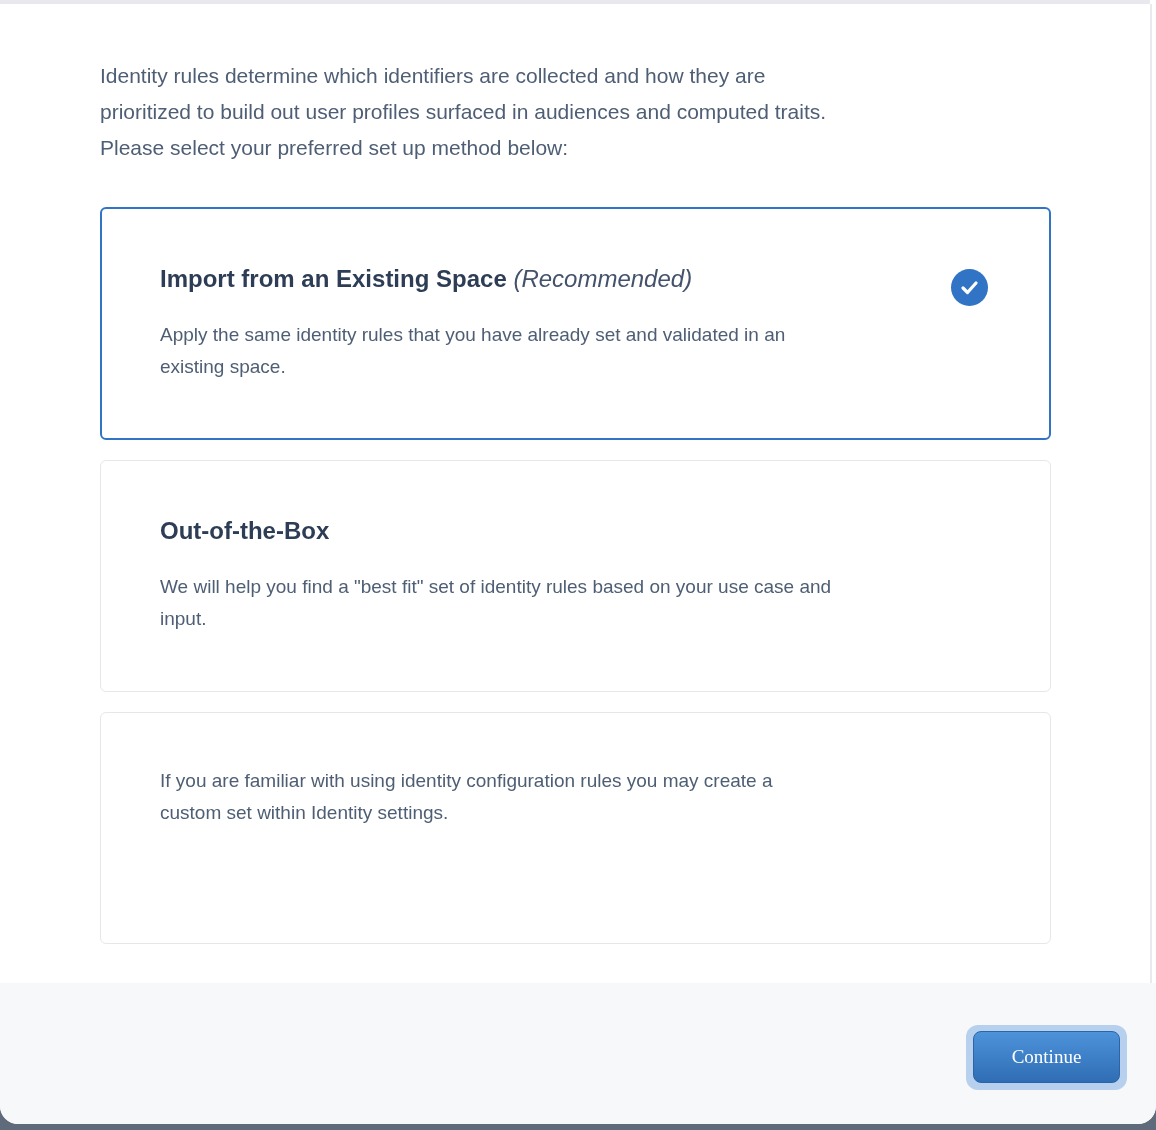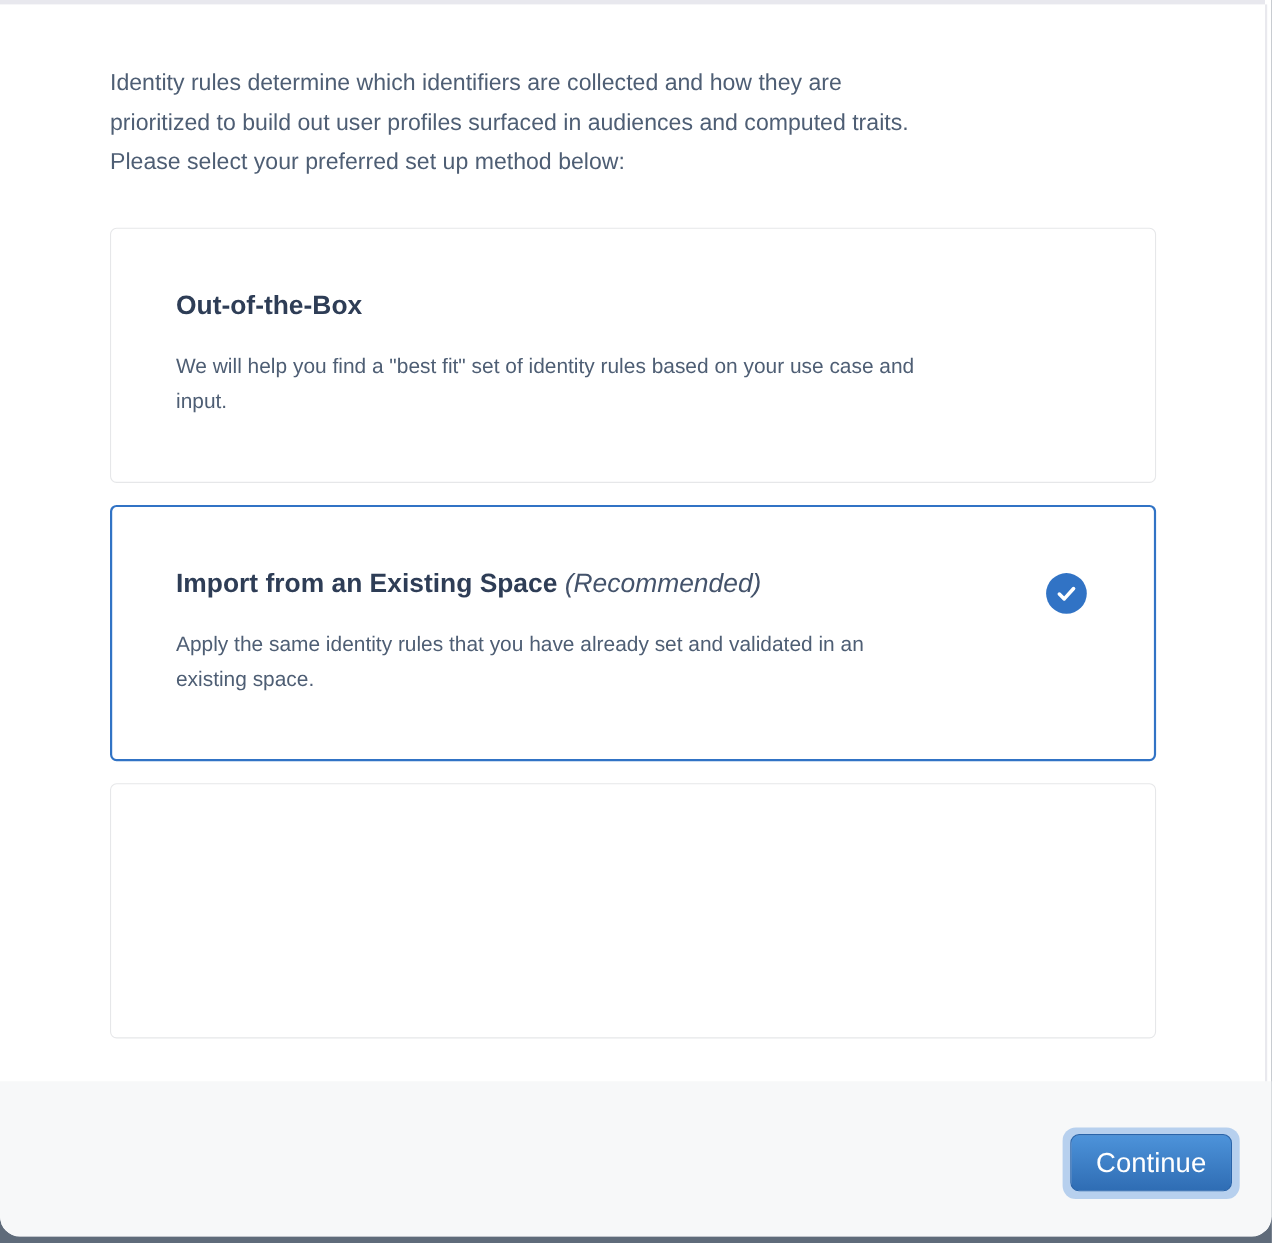--- a/index.html
+++ b/index.html
@@ -100,59 +100,61 @@
     background: #b7d0ee;
     border-radius: 12px;
     padding: 6px 7px;
   }
   .btn-continue {
     width: 147px; height: 52px;
     border: 1px solid #2a64a9;
     border-radius: 8px;
     background: linear-gradient(180deg, #4d93da 0%, #2f6db4 100%);
     color: #ffffff;
-    font-family: Liberation Sans, sans-serif;
-    font-size: 25px;
+    font-family: Liberation Serif, serif;
+    font-size: 19px;
     cursor: pointer;
     display: flex;
     align-items: center;
     justify-content: center;
   }
 </style>
 </head>
 <body>
 
 <div class="modal">
   <div class="header-divider"></div>
   <div class="right-divider"></div>
 
   <div class="content">
     <p class="intro">Identity rules determine which identifiers are collected and how they are
 prioritized to build out user profiles surfaced in audiences and computed traits.
 Please select your preferred set up method below:</p>
 
-    <div class="card">
-      <div class="card-title"><span>Out-of-the-Box</span></div>
-      <div class="card-desc">We will help you find a "best fit" set of identity rules based on your use case and
-input.</div>
-    </div>
-
     <div class="card selected">
       <div class="card-title"><span>Import from an Existing Space</span>
         <span class="card-badge">(Recommended)</span></div>
       <div class="card-desc">Apply the same identity rules that you have already set and validated in an
 existing space.</div>
       <div class="check-circle">
         <svg width="21" height="21" viewBox="0 0 21 21">
           <polyline points="4,11 8.5,15.5 17,6" fill="none" stroke="#ffffff" stroke-width="3.2" stroke-linecap="round" stroke-linejoin="round"></polyline>
         </svg>
       </div>
     </div>
 
     <div class="card">
+      <div class="card-title"><span>Out-of-the-Box</span></div>
+      <div class="card-desc">We will help you find a "best fit" set of identity rules based on your use case and
+input.</div>
+    </div>
+
+    <div class="card">
+      <div class="card-desc">If you are familiar with using identity configuration rules you may create a
+custom set within Identity settings.</div>
     </div>
   </div>
 
   <div class="footer">
     <div class="btn-ring">
       <div class="btn-continue">Continue</div>
     </div>
   </div>
 </div>
 

